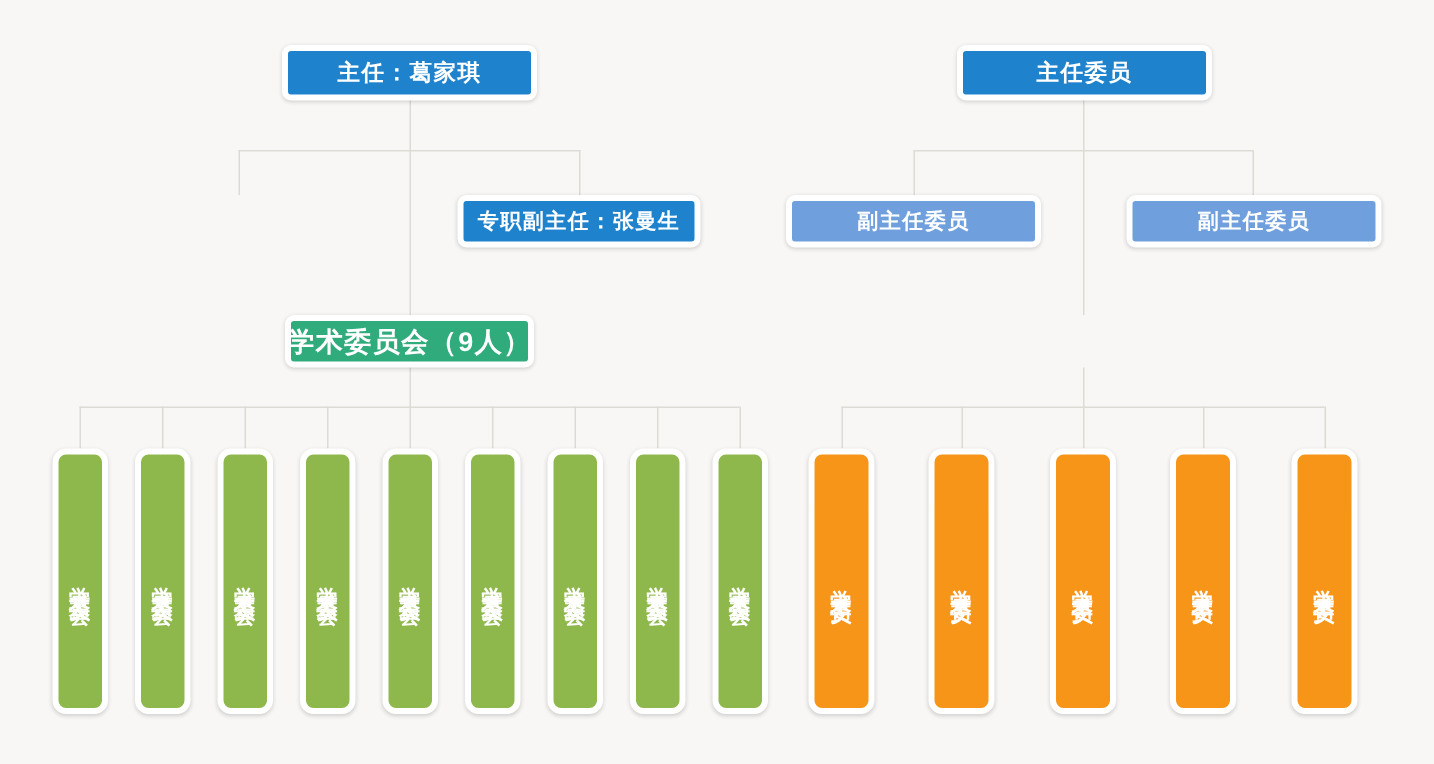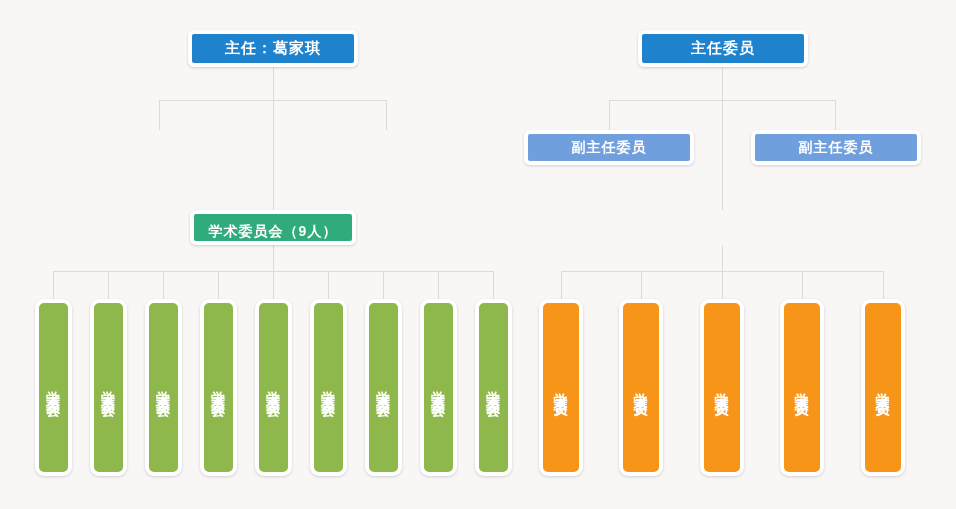--- a/index.html
+++ b/index.html
@@ -37,21 +37,21 @@
     color: #ffffff;
     font-weight: bold;
     letter-spacing: 1px;
     text-align: center;
     border: 4px solid #ffffff;
     box-shadow: 0 1px 3px rgba(0,0,0,0.16);
     white-space: nowrap;
   }
   .node.root      { font-size: 15px; }
   .node.second    { font-size: 14px; }
-  .node.group     { font-size: 14px; align-items: flex-end; }
+  .node.group     { font-size: 18px; }
 
   
   .leaf {
     position: absolute;
     box-sizing: border-box;
     display: flex;
     align-items: center;
     justify-content: center;
     border-radius: 9px;
     border: 4px solid #ffffff;
@@ -89,20 +89,23 @@
   <div class="line v" style="left:273px; top:271px; height:28px;"></div>
   <div class="line v" style="left:328px; top:271px; height:28px;"></div>
   <div class="line v" style="left:383px; top:271px; height:28px;"></div>
   <div class="line v" style="left:438px; top:271px; height:28px;"></div>
   <div class="line v" style="left:493px; top:271px; height:28px;"></div>
 
   <div class="node root" style="left:188px; top:30px; width:170px; height:37px; background:#1f82cc;">
     <span>主任：葛家琪</span>
   </div>
 
+  <div class="node second" style="left:305px; top:130px; width:162px; height:35px; background:#1f82cc;">
+    <span>专职副主任：张曼生</span>
+  </div>
 
   <div class="node group" style="left:190px; top:210px; width:166px; height:35px; background:#2fab7c;">
     <span>学术委员会（9人）</span>
   </div>
 
   <div class="leaf" style="left:35px;  top:299px; width:37px; height:177px; background:#8fb84c;">
     <span class="vtext">学术委员会</span>
     </div>
   <div class="leaf" style="left:90px;  top:299px; width:37px; height:177px; background:#8fb84c;">
     <span class="vtext">学术委员会</span>

